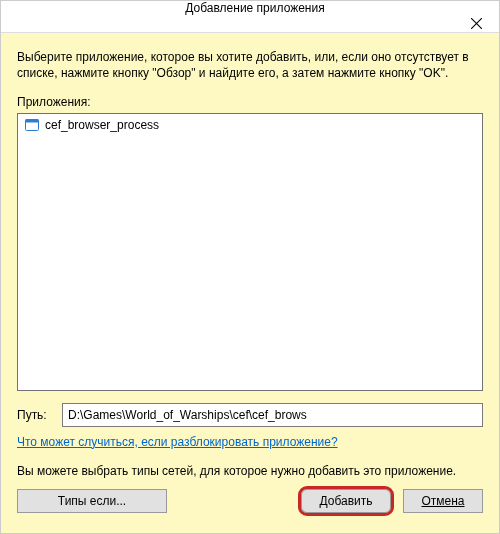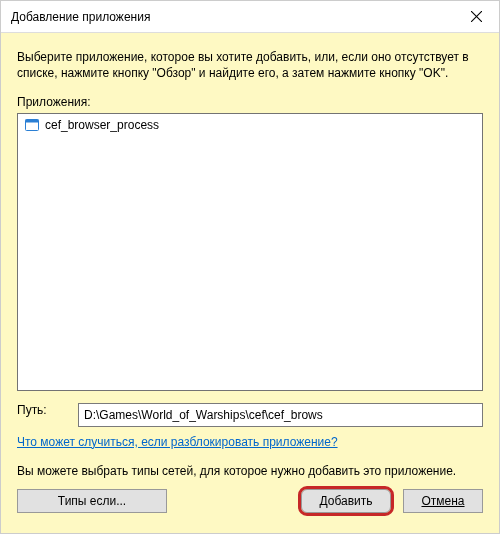--- a/index.html
+++ b/index.html
@@ -15,20 +15,21 @@
     background: #fff;
     display: flex; flex-direction: column;
     border: 1px solid #ccc;
   }
   .titlebar {
     height: 32px;
     display: flex; align-items: center;
     padding-left: 10px;
     border-bottom: 1px solid #ddd;
     background: #fff;
+    flex-direction: column;
   }
   .titlebar .title { font-size: 12px; }
   .titlebar .close {
     margin-left: auto;
     width: 46px; height: 100%;
     display: flex; align-items: center; justify-content: center;
     font-size: 14px;
   }
   .titlebar .close svg { width: 11px; height: 11px; stroke: #000; stroke-width: 1; }
   .client {
@@ -49,21 +50,21 @@
   .list-item {
     display: flex; align-items: center;
     padding: 3px 6px;
     gap: 5px;
   }
   .list-item .app-icon {
     width: 16px; height: 16px;
     display: inline-flex; align-items: center; justify-content: center;
   }
   .path-row {
-    display: flex; align-items: flex-start; gap: 16px;
+    display: flex; align-items: center; gap: 0;
     margin-bottom: 8px;
   }
   .path-row .plabel { width: 45px; }
   .path-row input[type=text] {
     flex: 1;
     height: 24px;
     border: 1px solid #7a7a7a;
     padding: 4px 5px;
     font-family: inherit; font-size: 12px;
     background: #fff;

